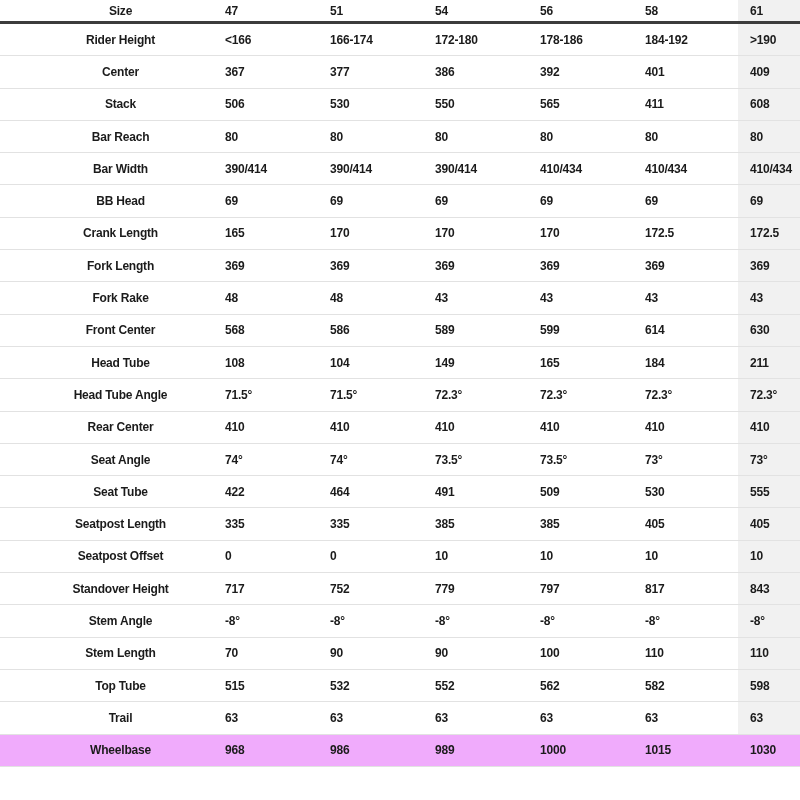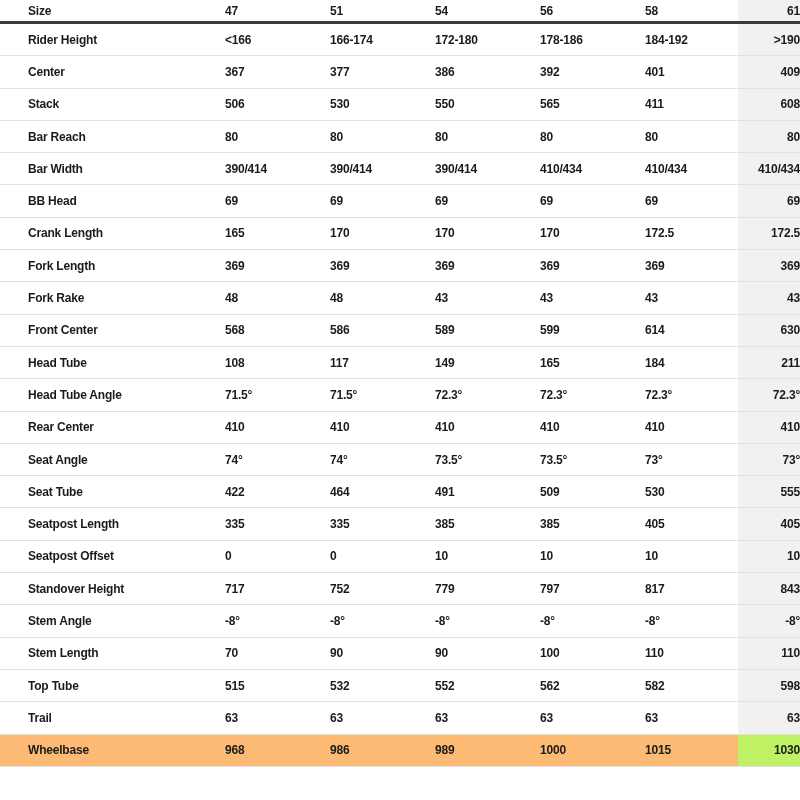--- a/index.html
+++ b/index.html
@@ -32,30 +32,30 @@
   thead th {
     height: 21px;
     border-bottom: 3px solid #3c3c3c;
   }
   tbody td {
     height: 31.3px;
     border-bottom: 1px solid #e2e2e2;
   }
   th.label, td.label {
     padding-left: 28px;
+    text-align: center;
   }
   .hl {
     background: #f1f1f1;
-    text-align: right;
   }
   tr.last-row td {
-    background: #fdba74;
+    background: #f0abfc;
   }
   tr.last-row td.hl {
-    background: #bef264;
+    background: #f0abfc;
   }
 </style>
 </head>
 <body>
 
 <table class="geo">
   <colgroup>
     <col style="width:213px">
     <col style="width:105px">
     <col style="width:105px">
@@ -164,21 +164,21 @@
         <td>568</td>
         <td>586</td>
         <td>589</td>
         <td>599</td>
         <td>614</td>
         <td class="hl">630</td>
       </tr>
       <tr>
         <td class="label">Head Tube</td>
         <td>108</td>
-        <td>117</td>
+        <td>104</td>
         <td>149</td>
         <td>165</td>
         <td>184</td>
         <td class="hl">211</td>
       </tr>
       <tr>
         <td class="label">Head Tube Angle</td>
         <td>71.5°</td>
         <td>71.5°</td>
         <td>72.3°</td>

